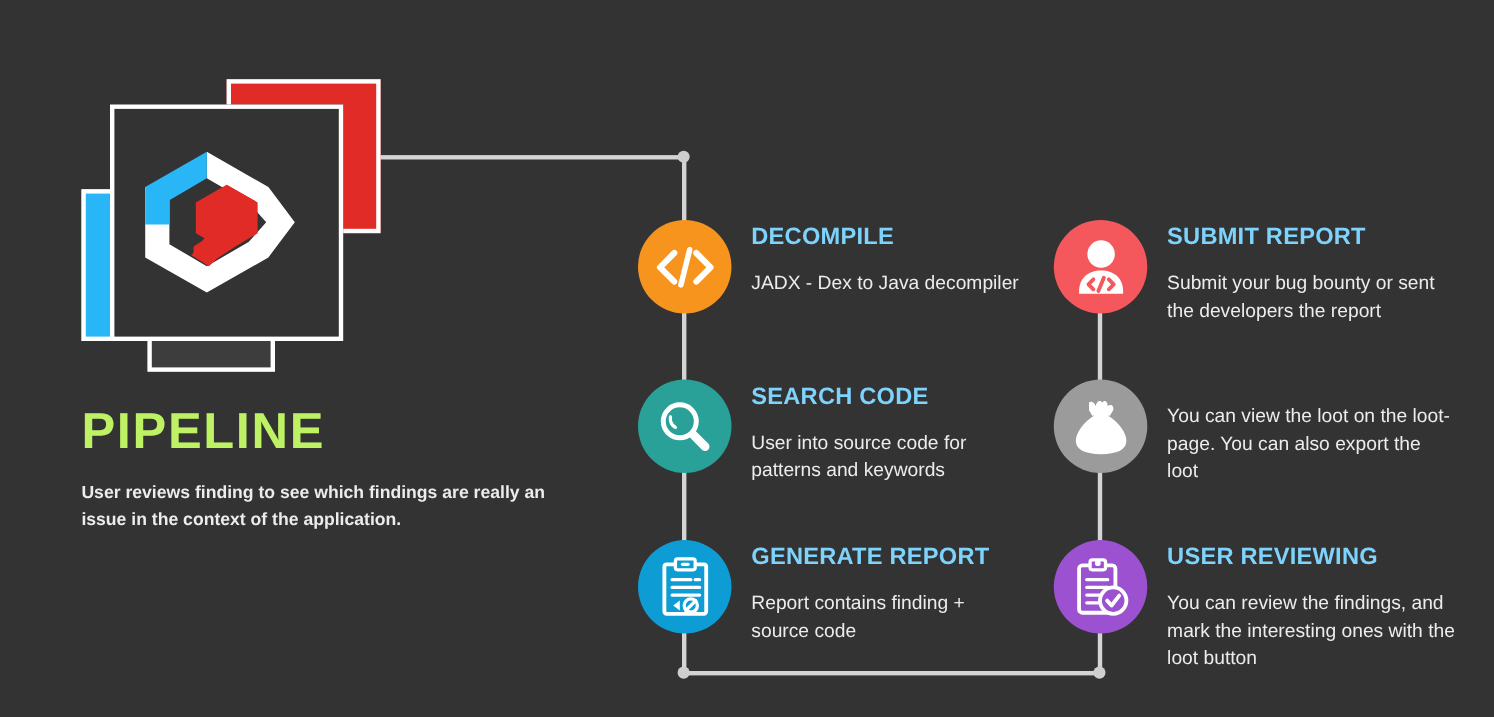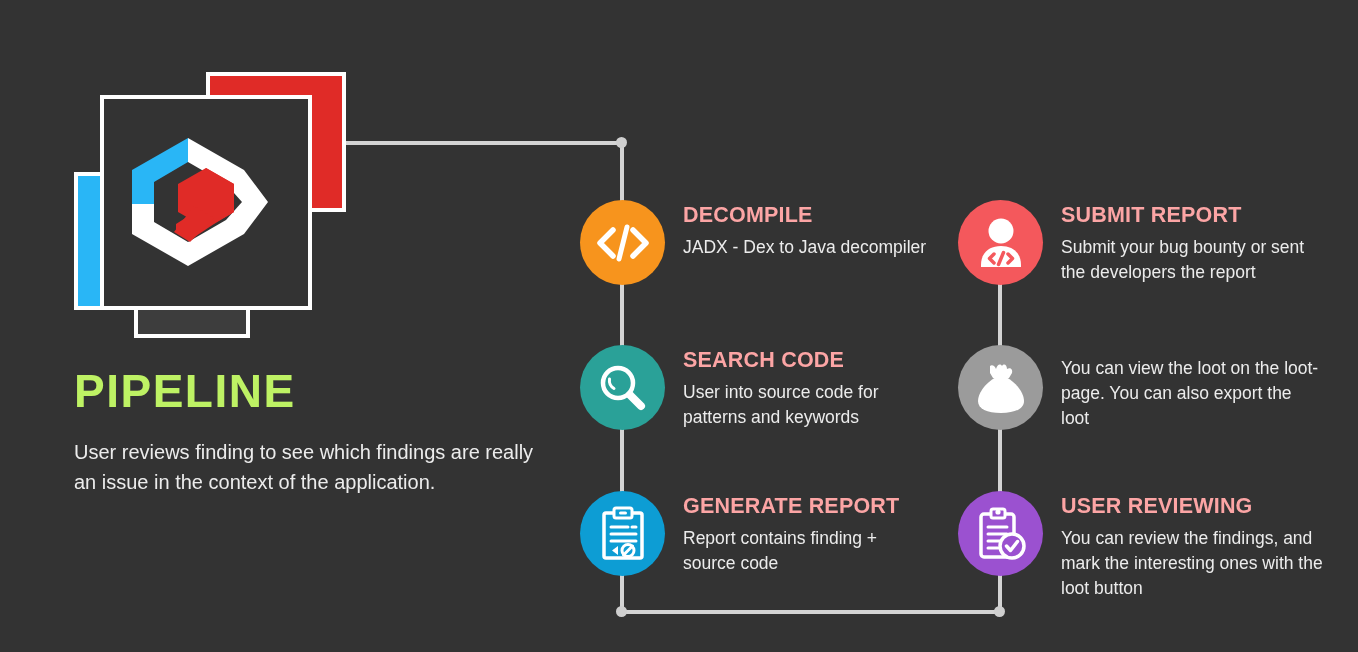--- a/index.html
+++ b/index.html
@@ -24,37 +24,37 @@
   .logo-svg{position:absolute;left:118px;top:112px;width:180px;height:180px;}
 
   
   .title{
     position:absolute;left:74px;top:368px;
     font-size:46px;font-weight:bold;color:#bef264;
     letter-spacing:1.5px;line-height:1;
   }
   .subtitle{
     position:absolute;left:74px;top:437px;width:460px;
-    font-size:20px;color:#ececec;line-height:1.52;
+    font-size:16px;color:#ececec;line-height:1.52;font-weight:bold;
   }
 
   
   .step{position:absolute;}
   .step-circle{
     position:absolute;left:0;top:0;width:85px;height:85px;border-radius:50%;
     display:flex;align-items:center;justify-content:center;
   }
   .step-circle svg{display:block;}
   .step-text{position:absolute;left:103px;top:4px;}
   .step-title{
-    font-size:21.5px;font-weight:bold;color:#fca5a5;
+    font-size:21.5px;font-weight:bold;color:#7dd3fc;
     letter-spacing:.2px;line-height:1.1;white-space:nowrap;
   }
   .step-desc{
-    margin-top:7px;font-size:17.5px;color:#ececec;line-height:1.44;
+    margin-top:17px;font-size:17.5px;color:#ececec;line-height:1.44;
   }
   .w-left .step-desc{width:250px;}
   .w-right .step-desc{width:262px;}
   .nowrap .step-desc{white-space:nowrap;}
 </style>
 </head>
 <body>
 
 <div id="stage">
 

